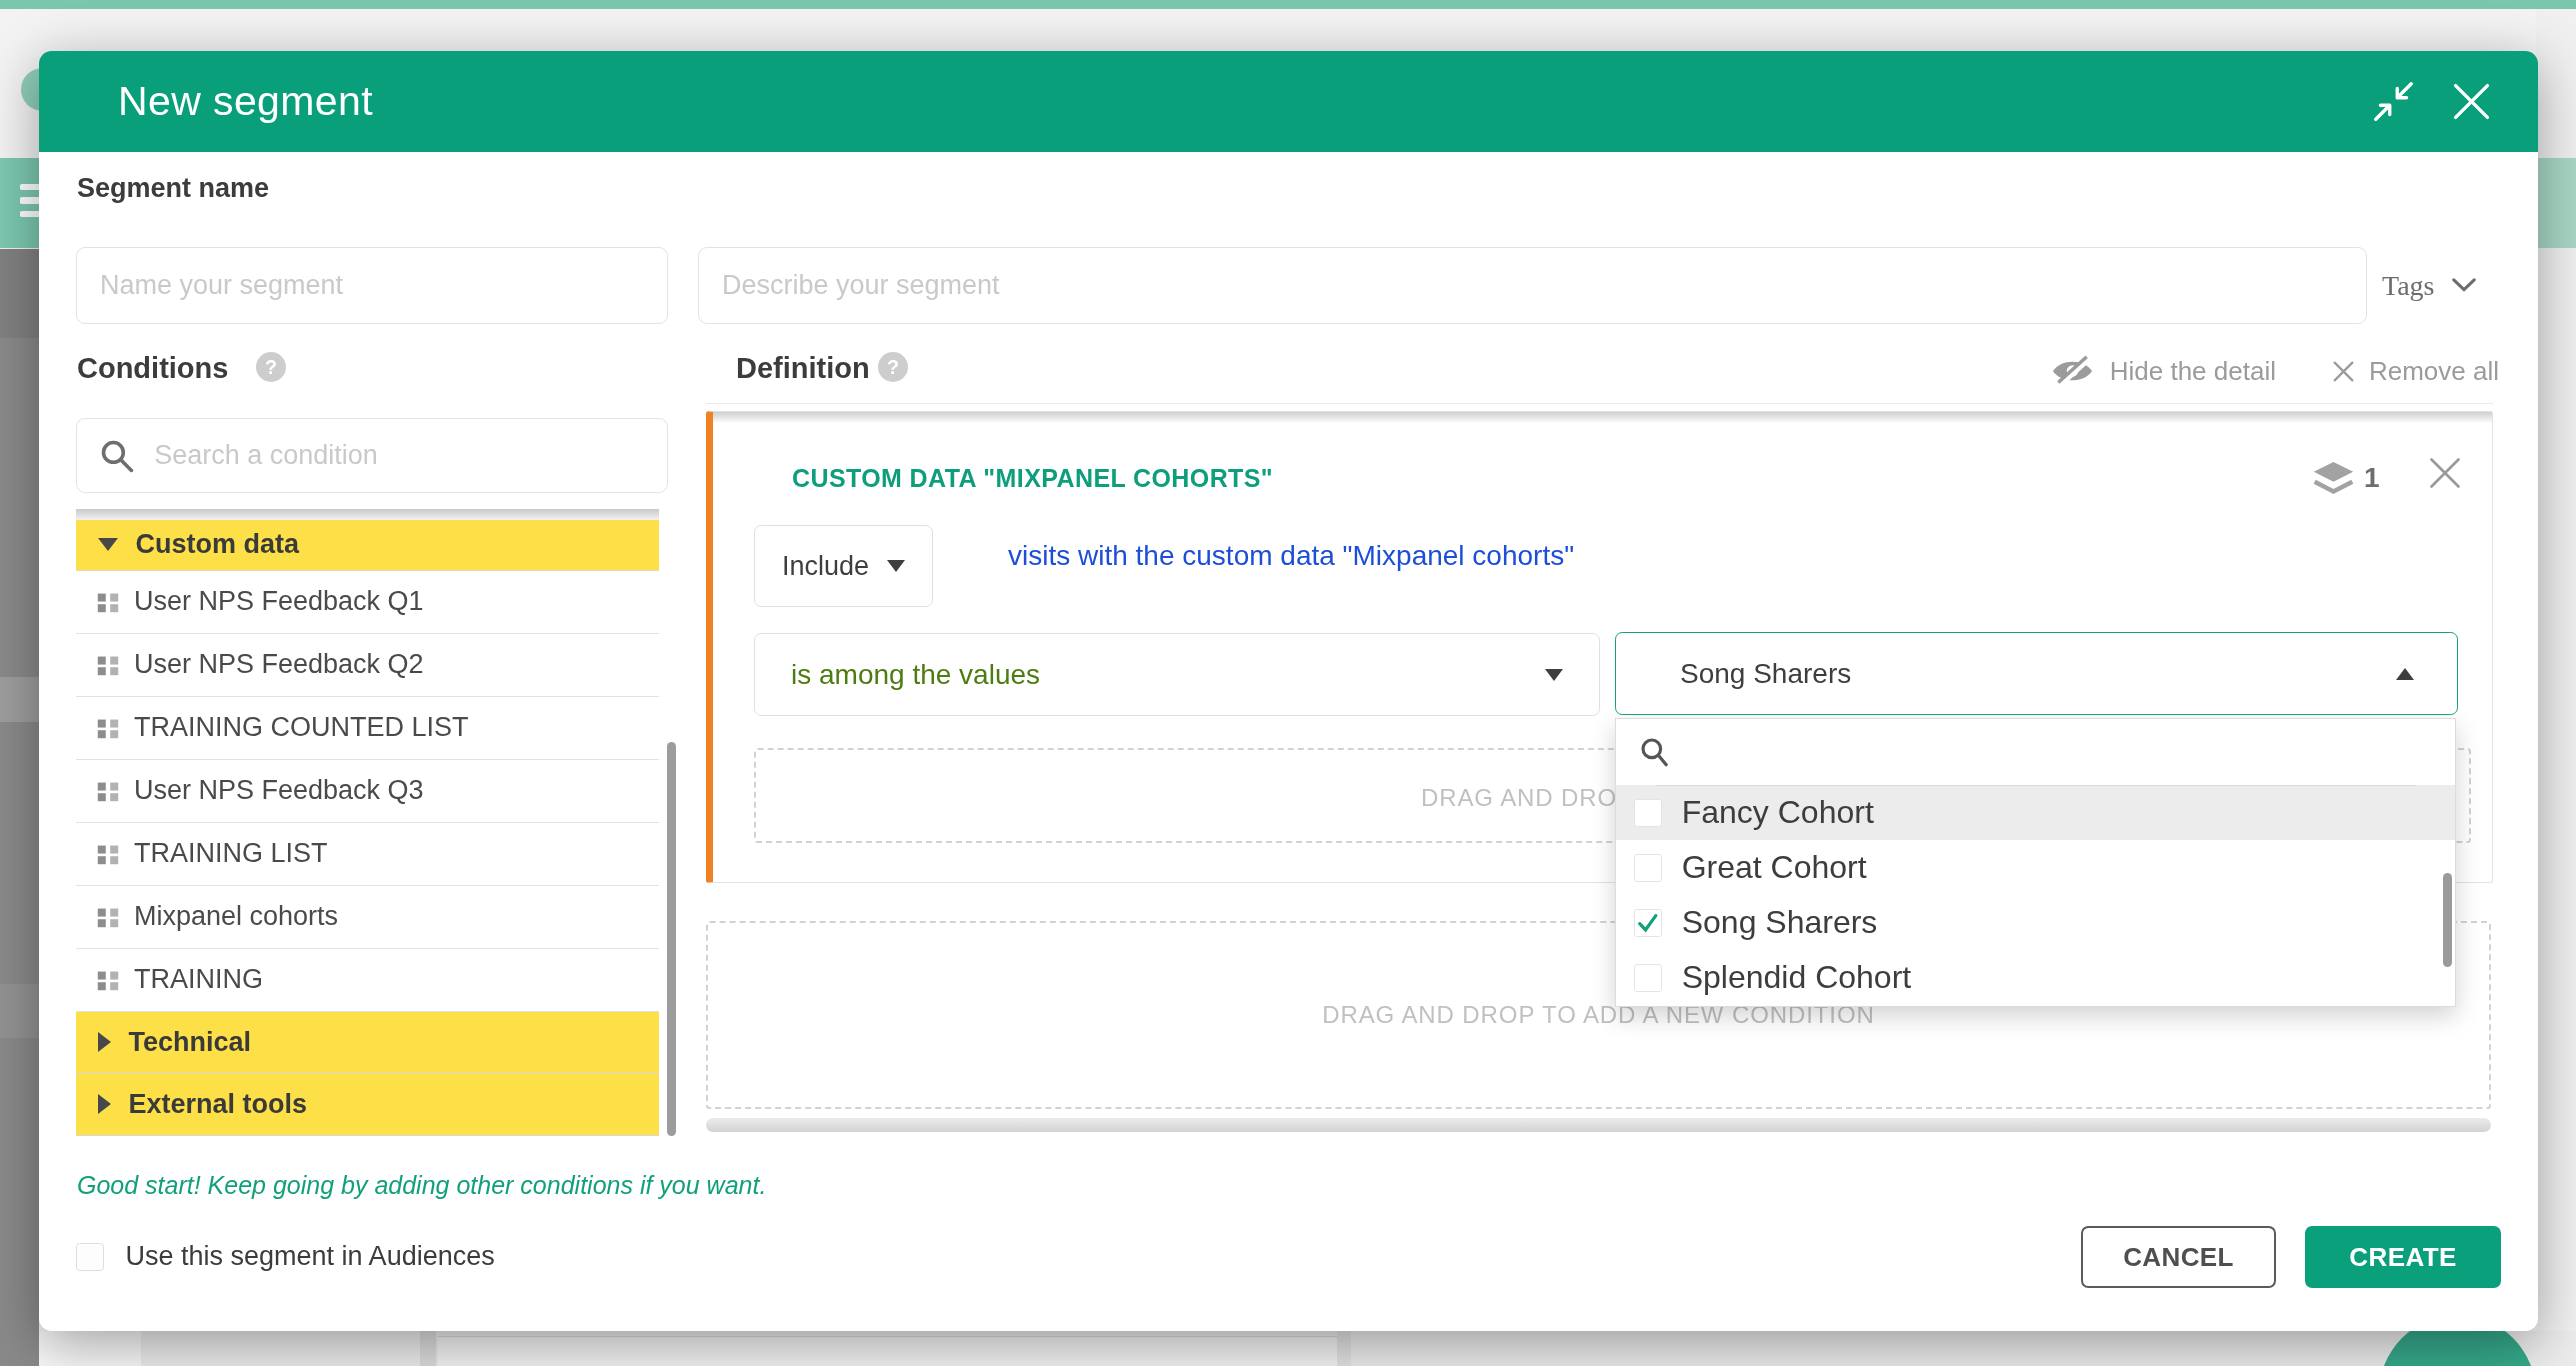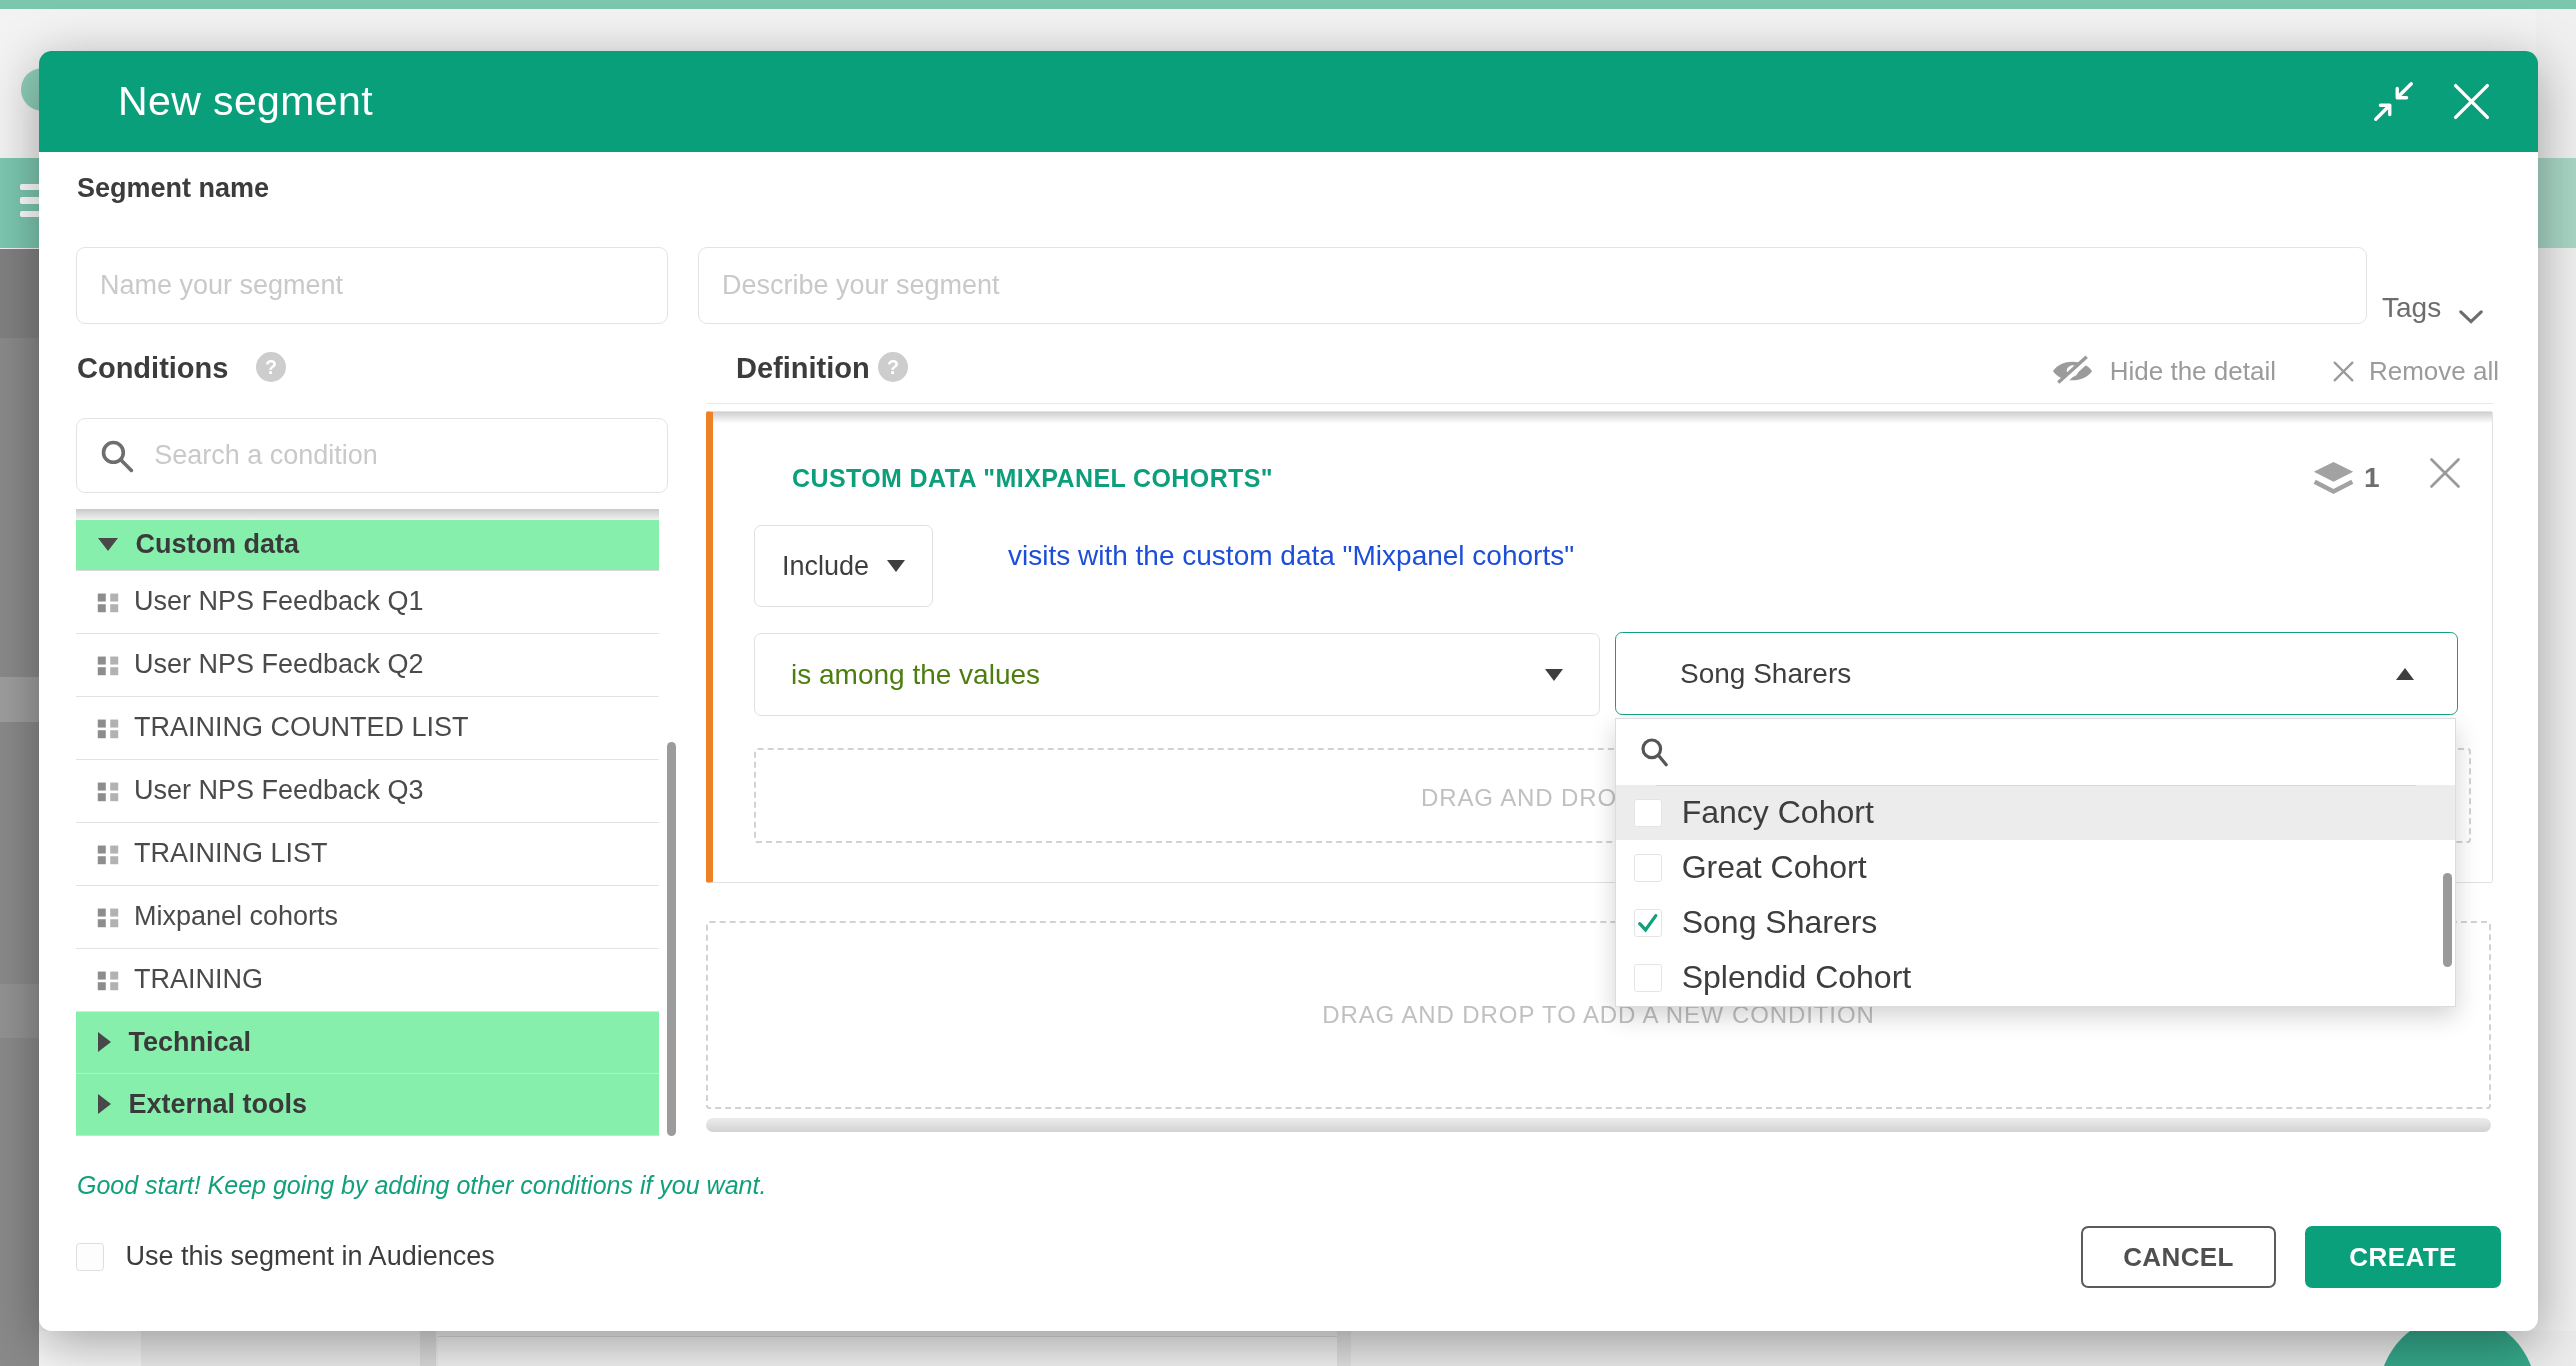--- a/index.html
+++ b/index.html
@@ -36,21 +36,21 @@
   .hbtn.collapse { left:2333px; }
   .hbtn.close { left:2411px; }
 
   .label-bold { color:#3c3c3c; font-weight:bold; }
   .seg-label { left:38px; top:122px; font-size:27px; }
   .txt-input { border:1.8px solid #e3e3e3; border-radius:9px; background:#fff; font-size:27px; color:#444;
                padding:0 23px; outline:none; }
   .txt-input::placeholder { color:#c9c9c9; }
   .name-input { left:37px; top:196px; width:592px; height:77px; }
   .desc-input { left:659px; top:196px; width:1669px; height:77px; }
-  .tags { left:2343px; top:196px; height:77px; display:flex; align-items:flex-end; gap:18px; cursor:pointer; }
+  .tags { left:2343px; top:196px; height:77px; display:flex; align-items:center; gap:18px; cursor:pointer;font-family:Liberation Serif, serif; }
   .tags span { font-size:28px; color:#6d6d6d; }
 
   .section-label { font-size:29px; }
   .cond-label { left:38px; top:301px; }
   .def-label { left:697px; top:301px; }
   .help { width:30px; height:30px; border-radius:50%; background:#cdcdcd; color:#fff; font-size:19.7px; font-weight:bold;
           display:flex; align-items:center; justify-content:center; top:301px; cursor:pointer; }
   .help-cond { left:217px; }
   .help-def { left:839px; }
   .detail-actions { top:304px; right:39px; display:flex; align-items:center; gap:19.7px; }
@@ -61,21 +61,21 @@
 
   
   .search-box { left:37px; top:367px; width:592px; height:75px; border:1.8px solid #e3e3e3; border-radius:9px;
                 display:flex; align-items:center; padding:0 21.5px; gap:19.7px; background:#fff; }
   .search-box input { border:none; outline:none; flex:1; font-size:27px; color:#555; }
   .search-box input::placeholder { color:#c9c9c9; }
 
   
   .cond-list { left:37px; top:458px; width:583px; }
   .scroll-shadow { height:10.7px; background:linear-gradient(#c9c9c9,#f2f2f2); }
-  .grp { height:51px; background:#86efac; border-bottom:0.9px solid #d9d9d9; display:flex; align-items:center; cursor:pointer; }
+  .grp { height:51px; background:#fde047; border-bottom:0.9px solid #d9d9d9; display:flex; align-items:center; cursor:pointer; }
   .grp.tall { height:62px; }
   .grp .tri { margin-left:21.5px; }
   .grp .glabel { margin-left:18px; font-size:27px; font-weight:bold; color:#3a3a3a; }
   .citem { height:63px; background:#fff; border-bottom:0.9px solid #e2e2e2; display:flex; align-items:center; cursor:grab; }
   .citem svg { margin-left:19.7px; }
   .citem .ilabel { margin-left:14.3px; font-size:27px; color:#4a4a4a; }
   .tri-down { width:0; height:0; border-left:10.7px solid transparent; border-right:10.7px solid transparent; border-top:13.4px solid #484848; }
   .tri-right { width:0; height:0; border-top:10.7px solid transparent; border-bottom:10.7px solid transparent; border-left:13.4px solid #484848; }
   .cond-scrollbar { left:628px; top:691px; width:9px; height:394px; background:#9c9c9c; border-radius:4.5px; cursor:pointer; }
 

